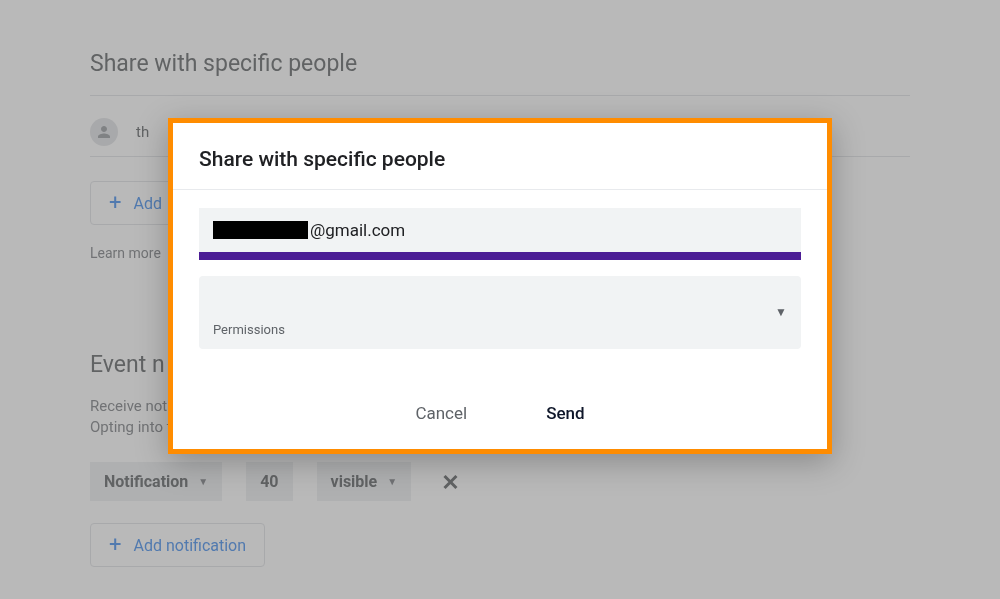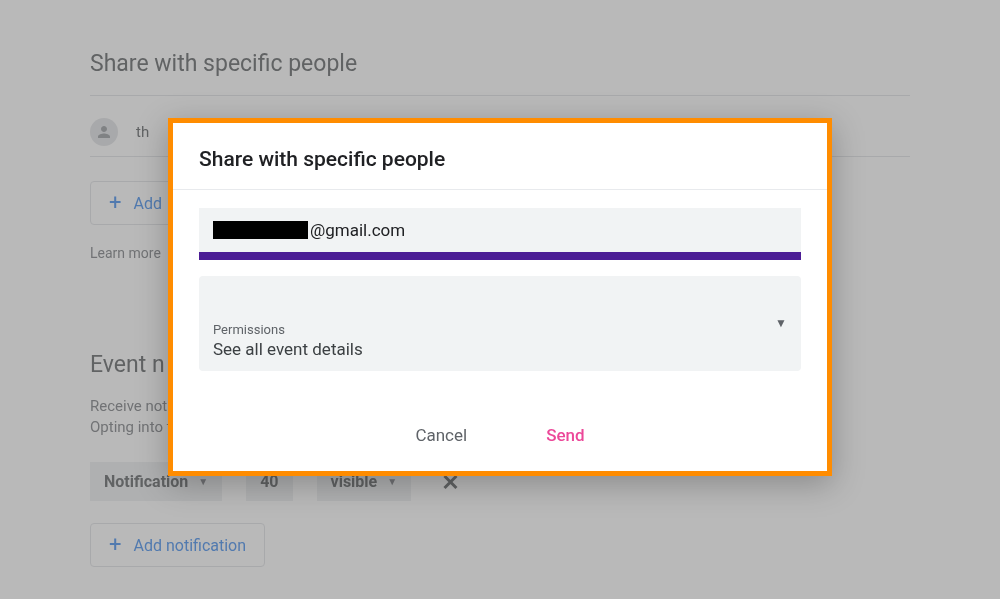--- a/index.html
+++ b/index.html
@@ -204,21 +204,21 @@
     .btn-cancel {
       font-size: 17px;
       color: #5f6368;
       background: none;
       border: none;
       cursor: pointer;
       padding: 6px 8px;
     }
     .btn-send {
       font-size: 17px;
-      color: #ec4899;
+      color: #0f172a;
       font-weight: 500;
       background: none;
       border: none;
       cursor: pointer;
       padding: 6px 8px;
       margin-left: 47px;
     }
   </style>
 </head>
 <body>
@@ -274,21 +274,20 @@
   <div class="dialog">
     <div class="dialog-title">Share with specific people</div>
     <div class="dialog-divider"></div>
     <div class="email-input">
       <span class="email-redacted"></span>
         <span>@gmail.com</span>
     </div>
     <div class="permissions-box">
       <div class="permissions-left">
         <div class="permissions-label">Permissions</div>
-        <div class="permissions-value">See all event details</div>
       </div>
       <div class="dropdown-caret">▼</div>
     </div>
     <div class="dialog-actions">
       <button class="btn-cancel">Cancel</button>
       <button class="btn-send">Send</button>
     </div>
   </div>
 </div>
 

